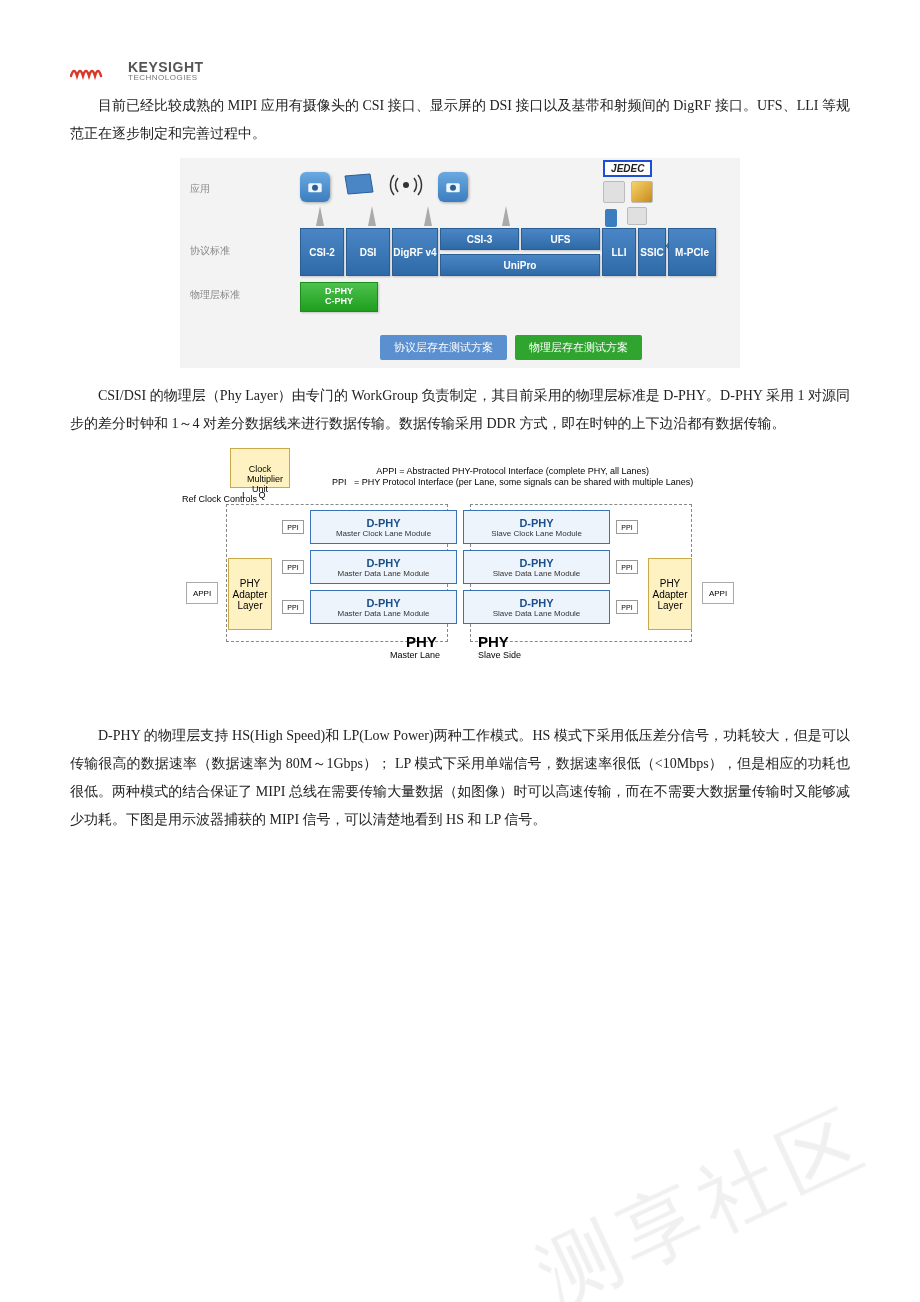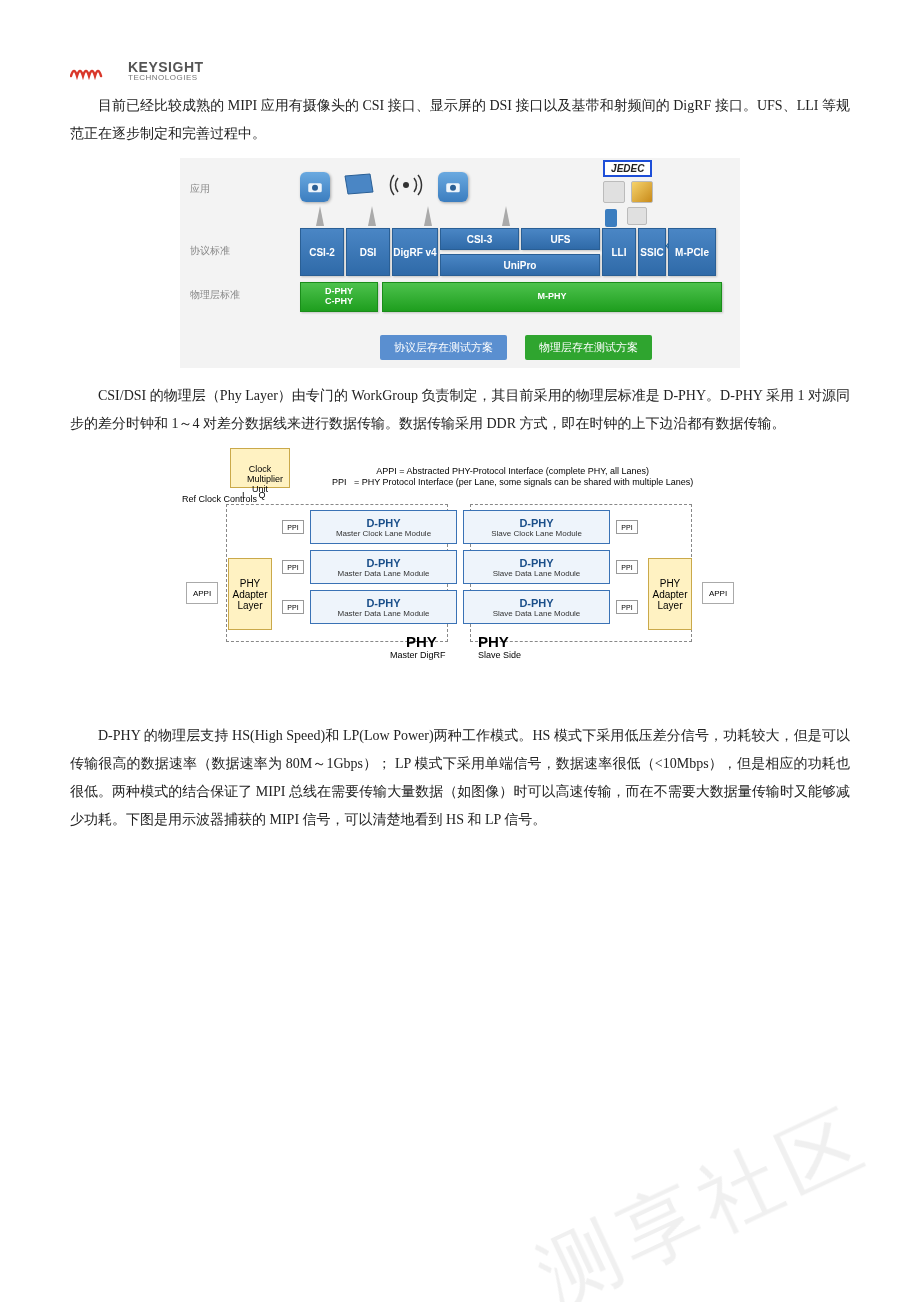--- a/index.html
+++ b/index.html
@@ -34,21 +34,21 @@
   .badge-usb { border:1px solid #c00; color:#c00; font-weight:bold; padding:1px 4px; font-size:8px; }
   .badge-pci { color:#1a6bb3; font-weight:bold; font-size:9px; }
   .d1-proto { position:absolute; left: 120px; top: 70px; display:flex; gap:2px; align-items:stretch; height: 48px; }
   .pblk { background: linear-gradient(#4a86c5,#2f6aa8); color:#fff; display:flex; align-items:center; justify-content:center; font-family:Arial; font-size:10px; font-weight:bold; border:1px solid #2a5f95; box-shadow: 1px 1px 2px rgba(0,0,0,.2); }
   .psmall { width: 44px; }
   .pstack { display:flex; flex-direction:column; gap:2px; width:160px; }
   .pstack .row { display:flex; gap:2px; flex:1; }
   .pstack .row .pblk { flex:1; height:22px; }
   .d1-phys { position:absolute; left:120px; top:124px; display:flex; gap:4px; height:30px; }
   .gblk { background: linear-gradient(#4dc24d,#1e9e1e); color:#fff; display:flex; flex-direction:column; align-items:center; justify-content:center; font-family:Arial; font-size:9px; font-weight:bold; border:1px solid #1a8d1a; box-shadow:1px 1px 2px rgba(0,0,0,.2); padding:2px 8px; line-height:1.1; }
-  .d1-foot { position:absolute; left:200px; bottom:8px; display:flex; gap:18px; }
+  .d1-foot { position:absolute; left:200px; bottom:8px; display:flex; gap:8px; }
   .footbtn { padding:5px 14px; color:#fff; font-size:11px; font-family:"SimSun"; border-radius:2px; }
   .fb-blue { background:#5a8fd0; }
   .fb-green { background:#2fa52f; }
   .arrow-up { position:absolute; width:0; height:0; border-left:4px solid transparent; border-right:4px solid transparent; border-bottom:20px solid #aaa; }
 
   
   .d2 { width: 560px; height: 260px; margin: 0 auto; position: relative; font-family: Arial, sans-serif; font-size: 9px; color:#000; background:#fff; }
   .d2-cmu { position:absolute; left:50px; top:0; width:60px; height:40px; background:#fff2c2; border:1px solid #caa94a; text-align:center; font-size:9px; padding:16px; line-height:1.1; }
   .d2-ref { position:absolute; left:2px; top:46px; font-size:9px; }
   .d2-legend { position:absolute; left:152px; top:18px; font-size:9px; line-height:1.2; }
@@ -150,23 +150,20 @@
       <div class="pblk" style="width:34px;">LLI</div>
       <div class="pblk" style="width:28px;">SSIC</div>
       <div class="pblk" style="width:48px;">M-PCIe</div>
     </div>
 
     <div class="d1-phys">
       <div class="gblk" style="width:78px;">
         <span>D-PHY</span>
         <span>C-PHY</span>
       </div>
-      <div class="gblk" style="width:340px;">
-        <span>M-PHY</span>
-      </div>
     </div>
 
     <div class="d1-foot">
       <div class="footbtn fb-blue">协议层存在测试方案</div>
       <div class="footbtn fb-green">物理层存在测试方案</div>
     </div>
   </div>
 </div>
 
 <p class="para">CSI/DSI 的物理层（Phy Layer）由专门的 WorkGroup 负责制定，其目前采用的物理层标准是 D-PHY。D-PHY 采用 1 对源同步的差分时钟和 1～4 对差分数据线来进行数据传输。数据传输采用 DDR 方式，即在时钟的上下边沿都有数据传输。</p>
@@ -230,20 +227,20 @@
 
     <div class="d2-ppi" style="left:102px; top:72px;">PPI</div>
     <div class="d2-ppi" style="left:102px; top:112px;">PPI</div>
     <div class="d2-ppi" style="left:102px; top:152px;">PPI</div>
     <div class="d2-ppi" style="left:436px; top:72px;">PPI</div>
     <div class="d2-ppi" style="left:436px; top:112px;">PPI</div>
     <div class="d2-ppi" style="left:436px; top:152px;">PPI</div>
 
     <div class="d2-phylbl" style="left:226px;">PHY</div>
     <div class="d2-phylbl" style="left:298px;">PHY</div>
-    <div class="d2-side" style="left:210px;">Master DigRF</div>
+    <div class="d2-side" style="left:210px;">Master Lane</div>
     <div class="d2-side" style="left:298px;">Slave Side</div>
   </div>
 </div>
 
 <p class="para">D-PHY 的物理层支持 HS(High Speed)和 LP(Low Power)两种工作模式。HS 模式下采用低压差分信号，功耗较大，但是可以传输很高的数据速率（数据速率为 80M～1Gbps）； LP 模式下采用单端信号，数据速率很低（&lt;10Mbps），但是相应的功耗也很低。两种模式的结合保证了 MIPI 总线在需要传输大量数据（如图像）时可以高速传输，而在不需要大数据量传输时又能够减少功耗。下图是用示波器捕获的 MIPI 信号，可以清楚地看到 HS 和 LP 信号。</p>
 
 <div class="watermark">测享社区</div>
 
 </body></html>

